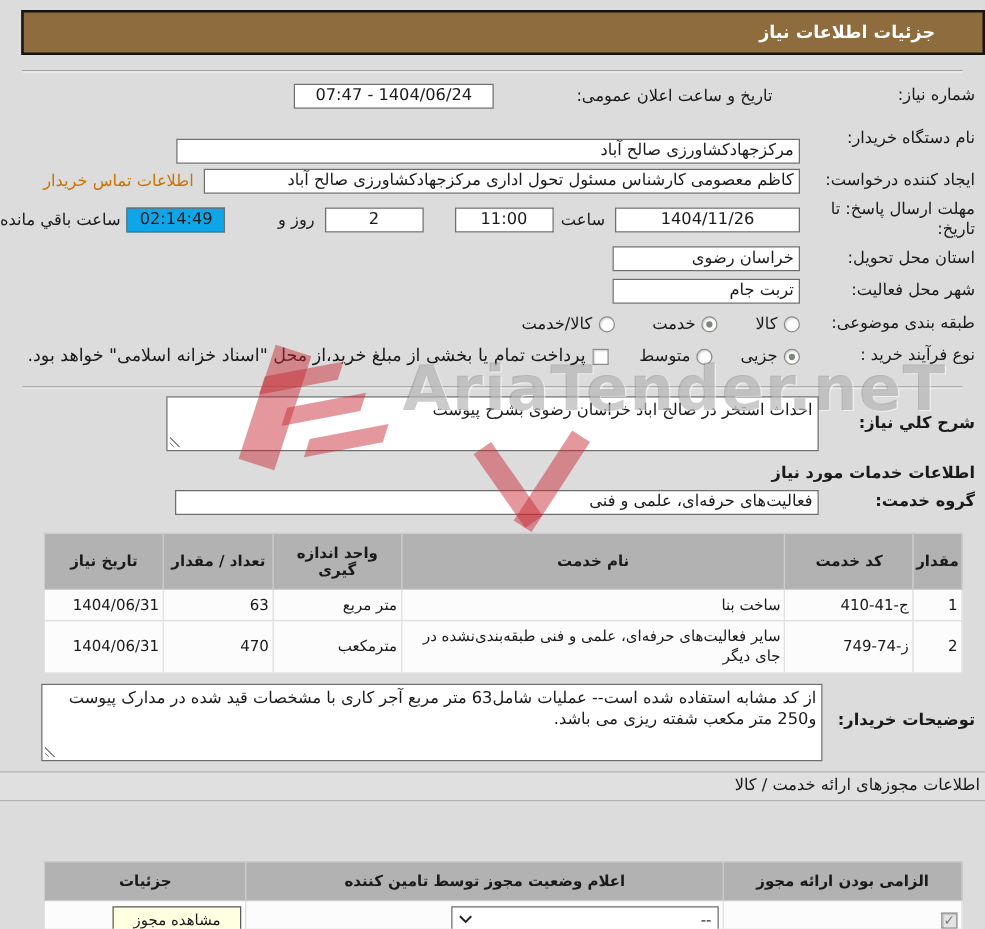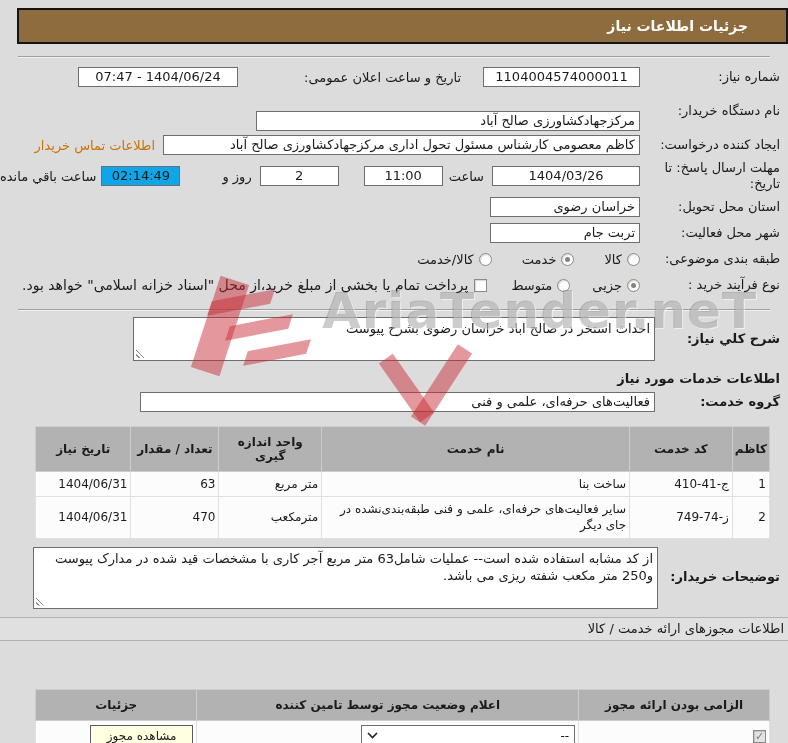--- a/index.html
+++ b/index.html
@@ -23,21 +23,21 @@
   .form { padding:7px 8px 0 0; }
   .row { display:flex; align-items:center; min-height:24px; margin-bottom:2px; }
   .lbl { width:140px; flex:0 0 140px; padding-left:6px; line-height:1.25; }
   .lbl.bold { font-weight:bold; }
   .box {
     background:#ffffff; border:1px solid #6e6e6e; height:20px; line-height:18px;
     padding:0 4px; overflow:hidden; white-space:nowrap;
   }
   .box.center { text-align:center; }
   .w155 { width:157px; } .w160 { width:160px; } .w80 { width:80px; } .w150 { width:150px; }
-  .wide2 { width:384px;margin-top:20px; } .wide3 { width:477px; }
+  .wide2 { width:499px;margin-top:20px; } .wide3 { width:477px; }
   .yellow { background:#0ea5e9; }
   .link { color:#c77405; margin-right:8px; cursor:pointer; white-space:nowrap; }
   .inline-lbl { white-space:nowrap; }
 
   .ta { background:#ffffff; border:1px solid #6e6e6e; position:relative; padding:2px 4px; line-height:1.35; overflow:hidden; }
   .ta-desc { width:522px; height:44px; }
   .ta-notes { width:625px; height:62px; }
   .resize-handle {
     position:absolute; left:2px; bottom:2px; width:9px; height:9px;
     background:repeating-linear-gradient(45deg, transparent 0 2px, #8a8a8a 2px 3px);
@@ -108,39 +108,38 @@
 <div class="title-bar">
   <span>جزئیات اطلاعات نیاز</span>
 </div>
 
 <div class="groove"></div>
 
 <div class="form">
 
   <div class="row">
     <span class="lbl">شماره نیاز:</span>
-    <span class="box center w155">1104004574000011</span>
     <span class="inline-lbl" style="margin-right:22px; width:156px; text-align:left; padding-left:6px;">تاریخ و ساعت اعلان عمومی:</span>
     <span class="box center w160" style="margin-right:67px;">1404/06/24 - 07:47</span>
   </div>
 
   <div class="row">
     <span class="lbl">نام دستگاه خریدار:</span>
     <span class="box wide2">مرکزجهادکشاورزی صالح آباد</span>
   </div>
 
   <div class="row">
     <span class="lbl">ایجاد کننده درخواست:</span>
     <span class="box wide3">کاظم معصومی کارشناس مسئول تحول اداری مرکزجهادکشاورزی صالح آباد</span>
     <span class="link">اطلاعات تماس خریدار</span>
   </div>
 
   <div class="row" style="min-height:34px;">
     <span class="lbl">مهلت ارسال پاسخ: تا تاریخ:</span>
-    <span class="box center w150">1404/03/26</span>
+    <span class="box center w150">1404/11/26</span>
     <span class="inline-lbl" style="margin-right:8px;">ساعت</span>
     <span class="box center w80" style="margin-right:6px;">11:00</span>
     <span class="box center w80" style="margin-right:25px;">2</span>
     <span class="inline-lbl" style="margin-right:8px;">روز و</span>
     <span class="box center w80 yellow" style="margin-right:42px;">02:14:49</span>
     <span class="inline-lbl" style="margin-right:5px;">ساعت باقي مانده</span>
   </div>
 
   <div class="row">
     <span class="lbl">استان محل تحویل:</span>
@@ -206,21 +205,21 @@
   <colgroup>
     <col style="width:5%">
       <col style="width:14%">
       <col style="width:42%">
     <col style="width:14%">
       <col style="width:12%">
       <col style="width:13%">
   </colgroup>
   <thead>
     <tr>
-      <th>کاظم</th>
+      <th>مقدار</th>
       <th>کد خدمت</th>
       <th>نام خدمت</th>
       <th>واحد اندازه گیری</th>
       <th>تعداد / مقدار</th>
       <th>تاریخ نیاز</th>
     </tr>
   </thead>
   <tbody>
     <tr>
       <td>1</td>

